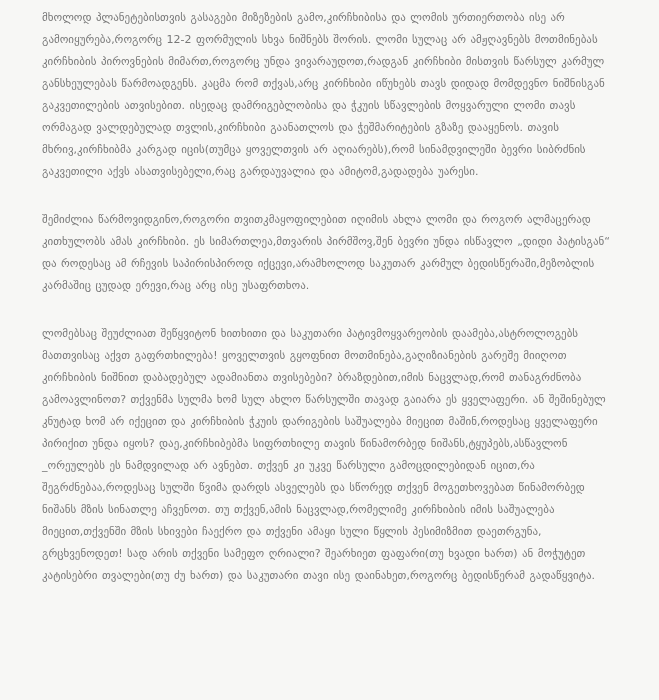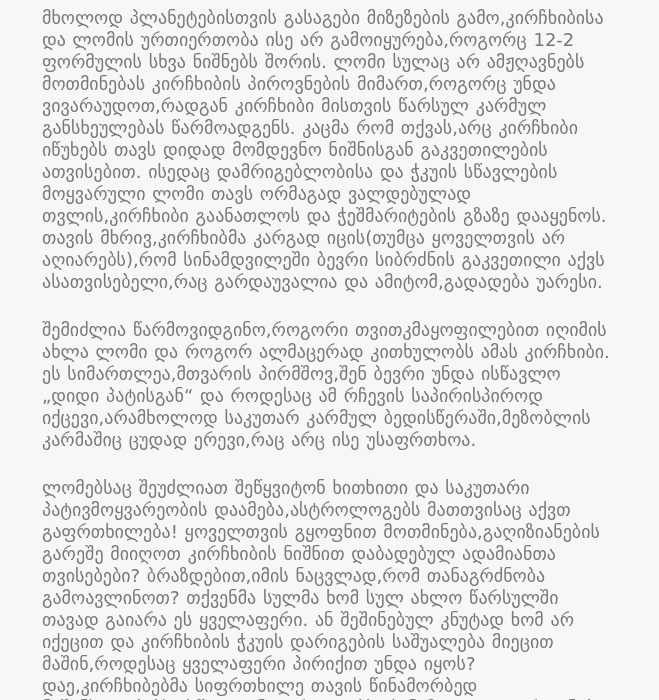--- a/index.html
+++ b/index.html
@@ -12,21 +12,21 @@
     background: #f7f7f5;
     overflow: hidden;
     font-family: "DejaVu Sans", "Liberation Sans", sans-serif;
   }
   .document {
     box-sizing: border-box;
     width: 659px;
     height: 700px;
     padding: 7px 38px 28px 42px;
     color: #787878;
-    font-size: 18px;
+    font-size: 11px;
     line-height: 22px;
     text-align: left;
     -webkit-font-smoothing: antialiased;
   }
   .document p {
     margin: 0 0 26px 0;
     word-spacing: 1px;
   }
   .document p:last-child {
     margin-bottom: 0;

